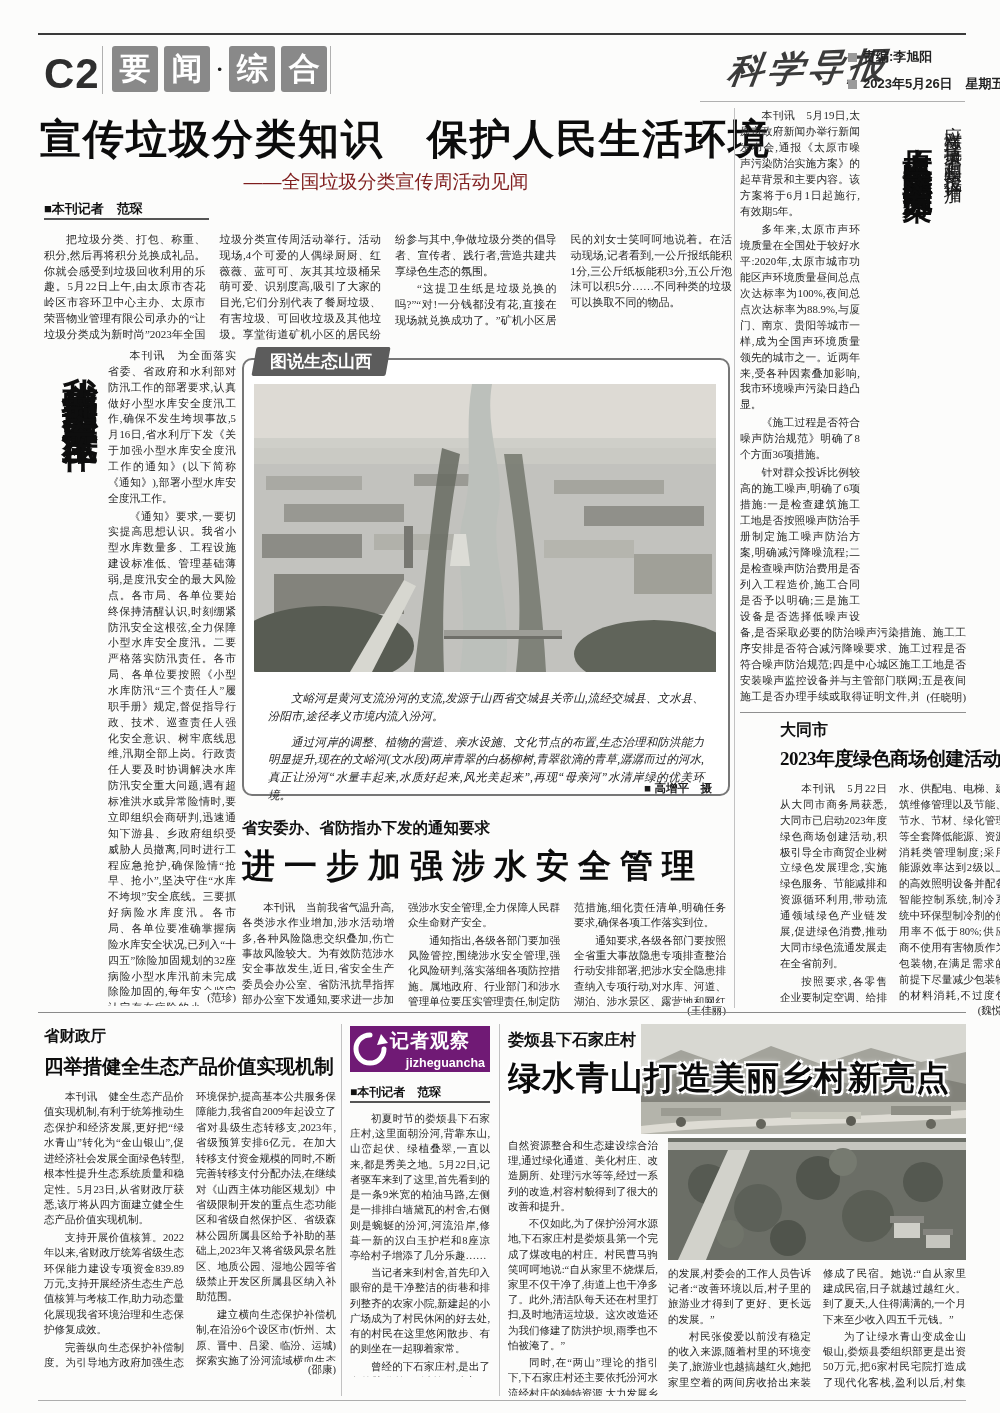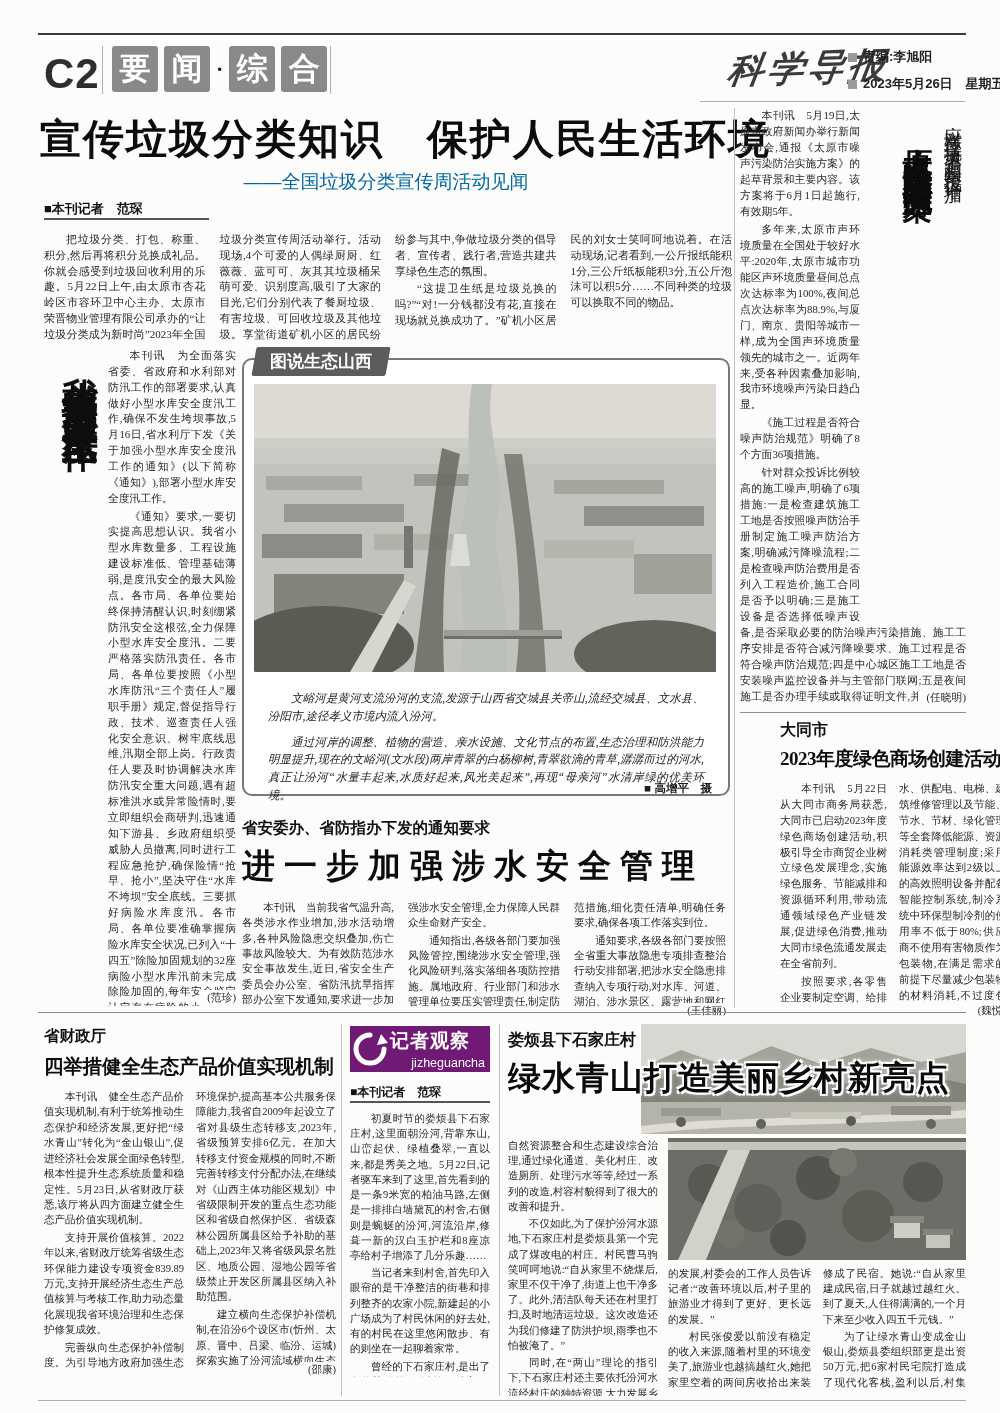--- a/index.html
+++ b/index.html
@@ -25,21 +25,21 @@
   .byline{font-family:"Liberation Sans",sans-serif;font-weight:700;font-size:13px;color:#111;
           border-bottom:2px solid #555;}
   .body-txt{text-align:justify;color:#262626;}
   .body-txt p{margin:0 0 2px 0;text-indent:2em;}
   .no-first-indent p:first-child{text-indent:0;}
   .sign{position:absolute;right:0;bottom:0;background:#fcfcfb;padding-left:8px;color:#262626;}
   .v-text{writing-mode:vertical-rl;}
   
   .lead-headline{font-family:"Liberation Sans",sans-serif;font-weight:900;font-size:41px;letter-spacing:2px;
                  color:#0c0c0c;text-align:center;white-space:nowrap;}
-  .lead-subhead{font-family:"Liberation Sans",sans-serif;font-weight:500;font-size:19px;color:#0369a1;text-align:center;}
+  .lead-subhead{font-family:"Liberation Sans",sans-serif;font-weight:500;font-size:19px;color:#7f1d1d;text-align:center;}
   .lead-body{column-count:4;column-gap:14px;font-size:11px;line-height:1.44;height:112px;overflow:hidden;}
   
   .res-wrap{display:flex;}
   .res-headline{font-size:36px;font-weight:900;letter-spacing:4px;color:#0e0e0e;width:54px;line-height:1.0;}
   .res-body{flex:1;padding-left:10px;font-size:10.8px;line-height:1.47;height:658px;overflow:hidden;position:relative;}
   
   .photo-box{border:2px solid #777;border-radius:10px;background:#fff;}
   .photo-label{position:absolute;top:-13px;left:10px;background:#5c5c5c;color:#fff;padding:3px 16px;
                transform:skewX(-10deg);border-radius:2px;}
   .photo-label span{display:inline-block;transform:skewX(10deg);font-family:"Liberation Sans",sans-serif;
@@ -63,21 +63,21 @@
   .ws-headline{font-size:33px;font-weight:900;letter-spacing:9px;color:#0c0c0c;margin-top:5px;white-space:nowrap;}
   .ws-body{column-count:3;column-gap:14px;font-size:10.6px;line-height:1.45;height:118px;overflow:hidden;position:relative;margin-top:11px;}
   
   .fin-headline{font-size:19.5px;font-weight:900;white-space:nowrap;color:#0d0d0d;margin-top:6px;letter-spacing:-0.2px;}
   .fin-body{column-count:2;column-gap:12px;font-size:10.5px;line-height:1.47;height:288px;overflow:hidden;position:relative;margin-top:9px;}
   
   .obs-logo{position:relative;width:140px;height:46px;background:#701a75;}
   .obs-logo-title{position:absolute;left:40px;top:2px;color:#fff;font-family:"Liberation Sans",sans-serif;
                   font-weight:900;font-size:19px;letter-spacing:1px;}
   .obs-logo-sub{position:absolute;right:5px;bottom:2px;color:#fff;font-family:"Liberation Sans",sans-serif;
-                font-weight:400;font-size:12.5px;}
+                font-weight:700;font-size:12.5px;}
   .obs-body{font-size:10.5px;line-height:1.45;height:266px;overflow:hidden;margin-top:8px;}
   
   .vil-headline{font-family:"Liberation Sans",sans-serif;font-weight:900;font-size:33px;letter-spacing:1px;color:#0b0b0b;
                 white-space:nowrap;text-shadow:-2px -2px 0 #fff,2px -2px 0 #fff,-2px 2px 0 #fff,2px 2px 0 #fff,0 0 6px #fff;}
   .vil-row{display:flex;gap:10px;}
   .vil-colA{width:150px;font-size:10.5px;line-height:1.45;height:258px;overflow:hidden;}
   .vil-right{flex:1;display:flex;flex-direction:column;gap:6px;}
   .vil-colBC{column-count:2;column-gap:12px;font-size:10.5px;line-height:1.45;height:130px;overflow:hidden;}
   svg{display:block;}
 </style>

